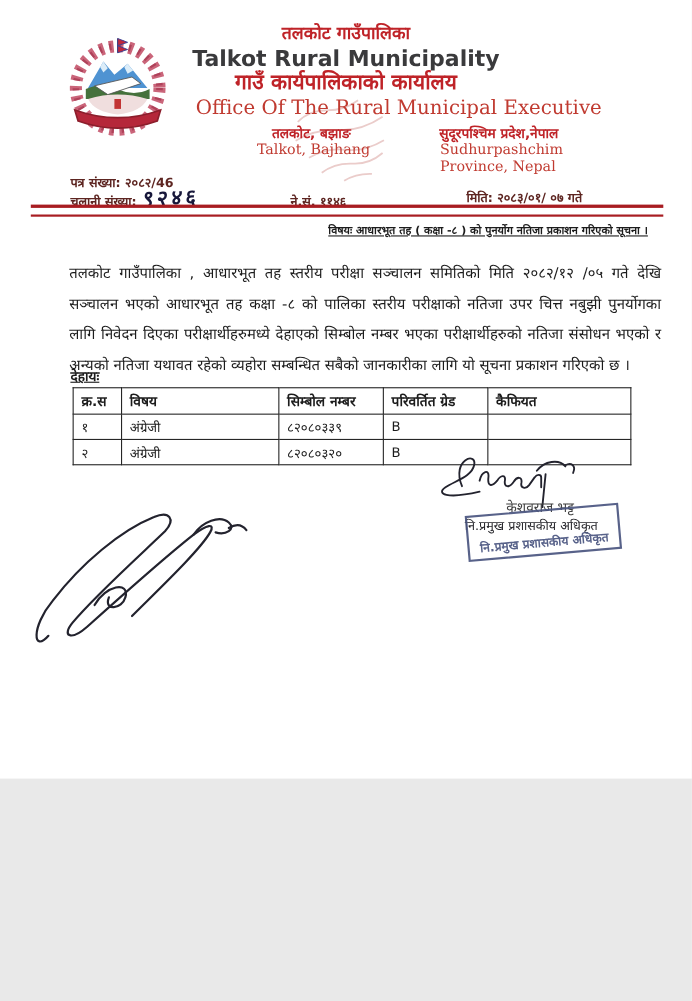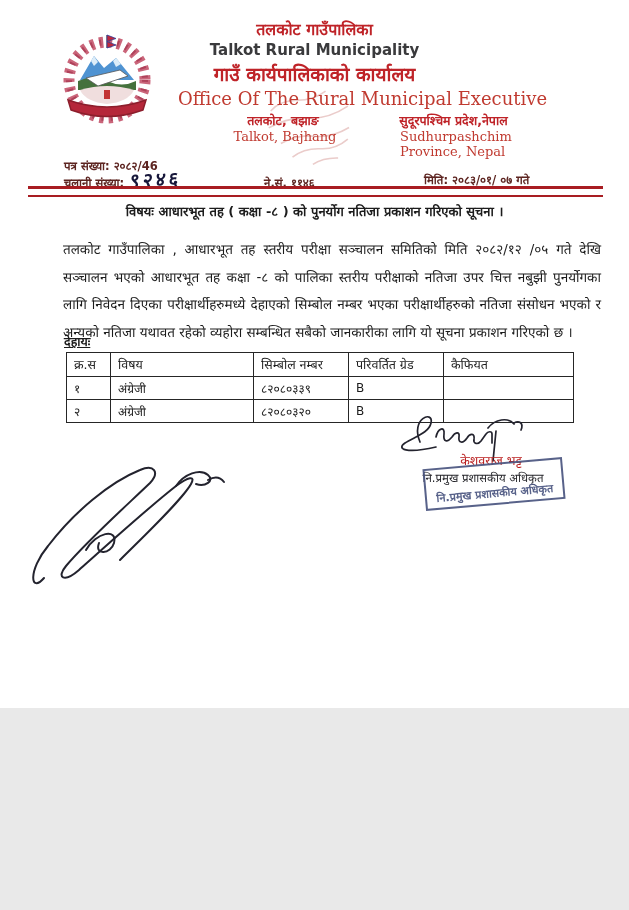--- a/index.html
+++ b/index.html
@@ -4,53 +4,53 @@
 <style>
   html,body{margin:0;padding:0;background:#e9e9e9;}
   .page{
     position:relative;width:629px;height:708px;margin:0 auto;
     background:#ffffff;overflow:hidden;
     font-family:"DejaVu Sans",sans-serif;color:#1c1c1c;
   }
   .abs{position:absolute;}
   
   .hdr-np-1{top:18px;left:0;width:100%;text-align:center;font-size:16px;font-weight:bold;color:#bf2328;}
-  .hdr-en-1{top:41px;left:0;width:100%;text-align:center;font-size:15px;font-weight:bold;color:#3a3a3c;}
+  .hdr-en-1{top:41px;left:0;width:100%;text-align:center;font-size:20px;font-weight:bold;color:#3a3a3c;}
   .hdr-np-2{top:61px;left:0;width:100%;text-align:center;font-size:19px;font-weight:bold;color:#bf2328;}
   .hdr-en-2{top:88px;left:0;width:100%;text-align:center;font-size:18px;color:#c03a30;
             font-family:"DejaVu Serif",serif;margin-left:48px;}
   .hdr-np-3{top:112px;left:228px;width:110px;text-align:center;font-size:12.5px;font-weight:bold;color:#bf2328;}
   .hdr-np-4{top:112px;left:396px;width:115px;text-align:center;font-size:12.5px;font-weight:bold;color:#bf2328;}
   .hdr-en-3{top:129px;left:230px;width:110px;text-align:center;font-size:13px;color:#c03a30;font-family:"DejaVu Serif",serif;}
   .hdr-en-4{top:129px;left:400px;width:170px;text-align:left;font-size:13px;color:#c03a30;font-family:"DejaVu Serif",serif;}
   
   .ref{font-size:11.5px;font-weight:bold;color:#5d2521;}
   .patra{top:158px;left:64px;}
   .chalani{top:175px;left:64px;}
   .chalani-num{top:166px;left:130px;font-size:19px;font-weight:bold;color:#17173a;
                letter-spacing:3px;transform:rotate(-2deg) skewX(-8deg);}
   .nesan{top:175px;left:264px;}
   .miti{top:172px;left:424px;}
   .red-rule{top:186px;left:28px;width:575px;height:6px;
             border-top:3px solid #a81d22;border-bottom:2px solid #a81d22;}
   
-  .subject{top:202px;left:40px;width:549px;text-align:center;font-size:13px;font-weight:bold;}
+  .subject{top:202px;left:40px;width:549px;text-align:right;font-size:10px;font-weight:bold;text-decoration:underline;}
   .bodytext{top:236px;left:63px;width:538px;font-size:13.5px;line-height:27.5px;
             text-align:justify;margin:0;}
   .dehaya{top:333px;left:64px;font-size:12.5px;font-weight:bold;text-decoration:underline;}
   
   .dtable{top:352px;left:66px;width:507px;border-collapse:collapse;table-layout:fixed;
           font-size:12px;}
   .dtable th,.dtable td{border:1.6px solid #262626;padding:1px 7px;text-align:left;
           overflow:hidden;white-space:nowrap;}
-  .dtable th{height:21px;font-weight:400;font-size:12.5px;margin-top:16px;}
+  .dtable th{height:21px;font-weight:700;font-size:12.5px;margin-top:16px;}
   .dtable td{height:20px;}
   
   .sig-right{top:406px;left:388px;}
-  .sign-name{top:452px;left:436px;width:110px;text-align:center;font-size:12.5px;color:#b91c1c;}
+  .sign-name{top:452px;left:436px;width:110px;text-align:center;font-size:12.5px;color:#404040;}
   .sign-title{top:470px;left:408px;width:150px;text-align:center;font-size:11.5px;color:#26262b;}
   .stamp-box{top:463px;left:424px;width:140px;height:42px;border:2px solid #4a5580;
              transform:rotate(-5deg);display:flex;align-items:flex-end;justify-content:center;
              color:#4a5580;font-size:11px;font-weight:bold;padding-bottom:3px;box-sizing:border-box;
              opacity:.92;background:transparent;}
   .sig-left{top:448px;left:24px;}
   .faint-stamp{top:80px;left:256px;opacity:.55;}
   
   .cs-badge{top:882px;left:7px;width:19px;height:19px;background:#c2410c;border-radius:3px;
             color:#ffffff;font-size:10px;font-weight:bold;display:flex;align-items:center;

